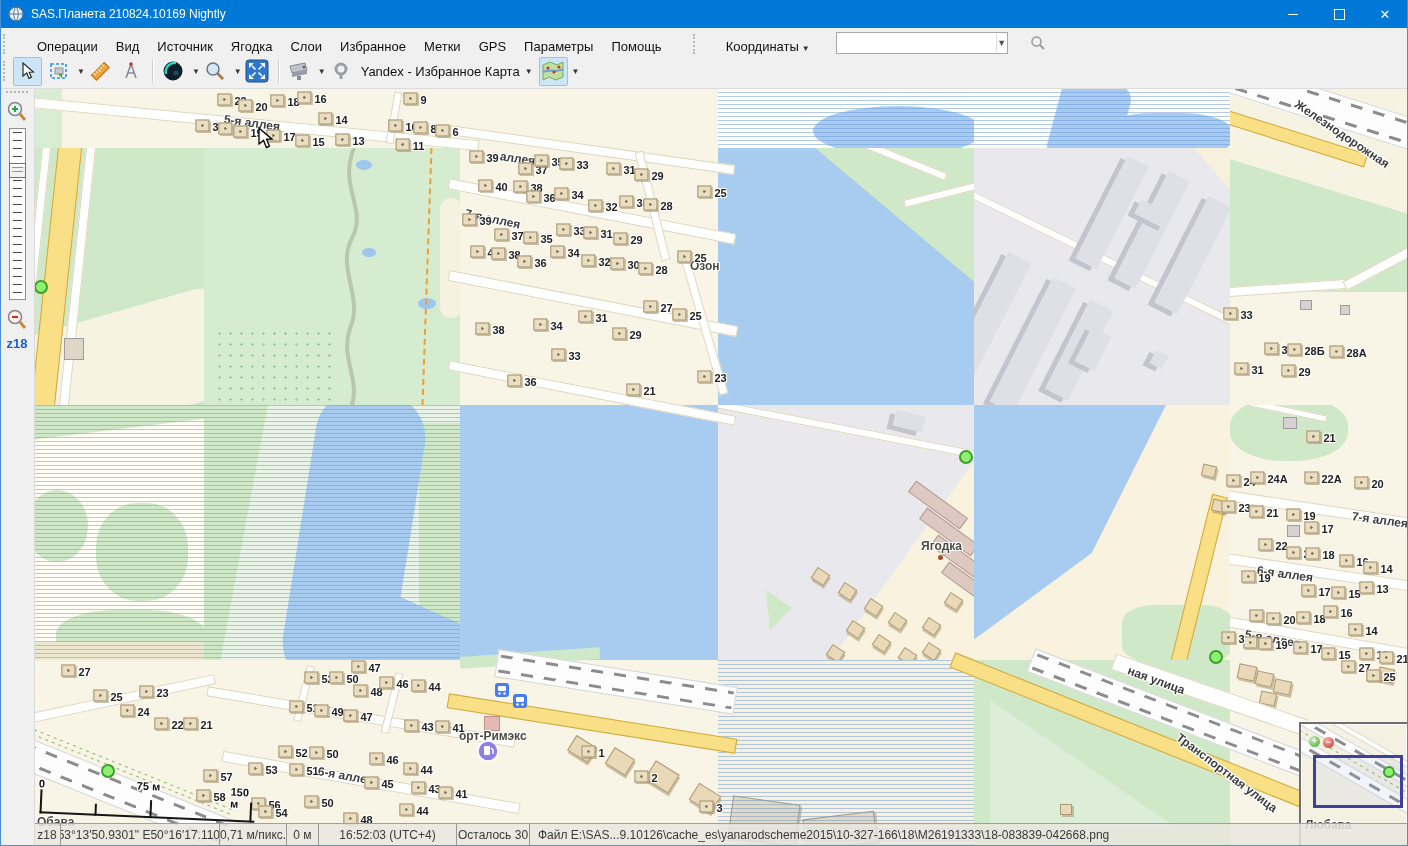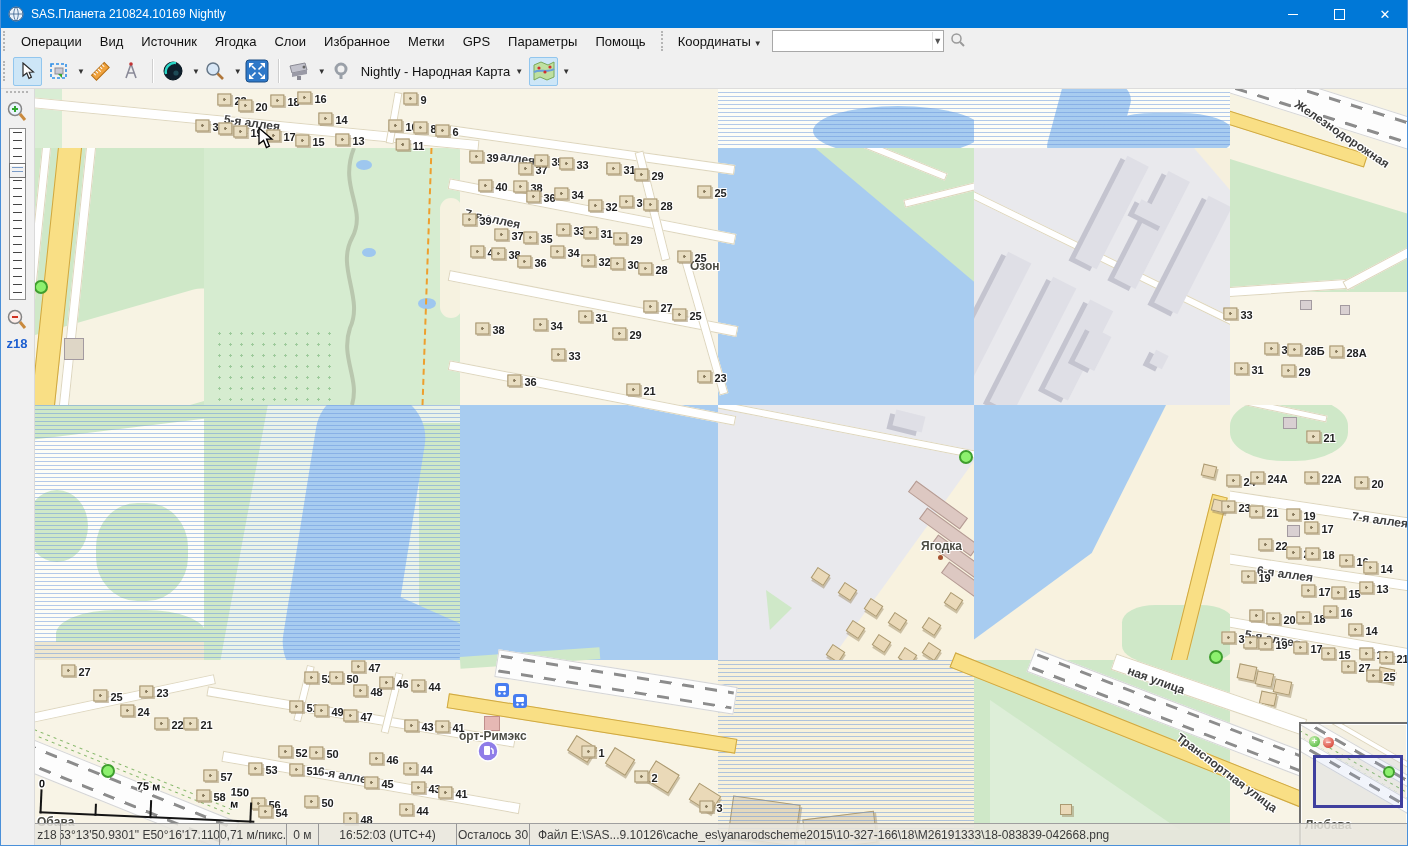--- a/index.html
+++ b/index.html
@@ -8,21 +8,21 @@
   
   .titlebar{position:absolute;left:0;top:0;right:0;height:28px;background:#0078d7;color:#fff;
             display:flex;align-items:center;font-size:12px;z-index:80;}
   .app-icon{width:16px;height:16px;margin:0 7px 0 8px;}
   .win-btns{margin-left:auto;display:flex;height:28px;}
   .wbtn{width:46px;height:28px;display:flex;align-items:center;justify-content:center;color:#fff;}
   .wbtn .minglyph{width:10px;height:1px;background:#fff;}
   .wbtn .maxglyph{width:9px;height:9px;border:1px solid #fff;}
   .wbtn .closeglyph{font-size:13px;line-height:1;}
   .menubar{position:absolute;left:0;top:28px;right:0;height:26px;background:#f0f0f0;z-index:80;
-           display:flex;align-items:center;font-size:13px;color:#101010;border-bottom:1px solid #ef4444;}
+           display:flex;align-items:flex-end;font-size:13px;color:#101010;border-bottom:1px solid #ef4444;gap:16px;}
   .grip{width:3px;height:20px;border-left:2px dotted #b5b5b5;margin:0 4px 0 3px;}
   .mi{padding:0 9px;white-space:nowrap;}
   .coords-label{padding:0 4px 0 8px;white-space:nowrap;}
   .dda{font-size:8px;color:#333;margin-left:3px;}
   .combo{width:170px;height:20px;background:#fff;border:1px solid #a8a8a8;display:flex;align-items:center;margin-left:6px;}
   .combo input{border:0;outline:0;flex:1;height:16px;font-size:12px;background:transparent;}
   .combo .cbtn{width:17px;height:18px;display:flex;align-items:center;justify-content:center;color:#555;font-size:9px;border-left:1px solid #e0e0e0;}
   .magbtn{margin-left:6px;}
   .toolbar{position:absolute;left:0;top:54px;right:0;height:34px;background:#f0f0f0;z-index:80;
            display:flex;align-items:center;border-bottom:1px solid #dcdcdc;}
@@ -602,21 +602,21 @@
         <circle cx="17" cy="7" r="1.5" fill="#666"></circle>
       </svg>
   </span>
   <span class="dda">▼</span>
   <span class="tbtn">
     <svg width="20" height="20">
         <circle cx="10" cy="8" r="5" fill="none" stroke="#9aa0a8" stroke-width="3"></circle>
         <line x1="10" y1="13" x2="10" y2="18" stroke="#9aa0a8" stroke-width="3"></line>
       </svg>
   </span>
-  <span class="srcsel"><span>Nightly - Народная Карта</span></span>
+  <span class="srcsel"><span>Yandex - Избранное Карта</span></span>
   <span class="dda">▼</span>
   <span class="tbtn checked" style="margin-left:6px;">
     <svg width="24" height="22">
         <polygon points="2,5 9,2 16,5 22,2 22,17 15,20 8,17 2,20" fill="#bfe0a0" stroke="#7aa85a"></polygon>
         <path d="M2 12 C8 9 16 13 22 9" stroke="#6aa0d8" stroke-width="2" fill="none"></path>
         <circle cx="7" cy="8" r="1.6" fill="#d03030"></circle>
         <circle cx="13" cy="12" r="1.6" fill="#d03030"></circle>
         <circle cx="18" cy="7" r="1.6" fill="#d03030"></circle>
       </svg>
   </span>

